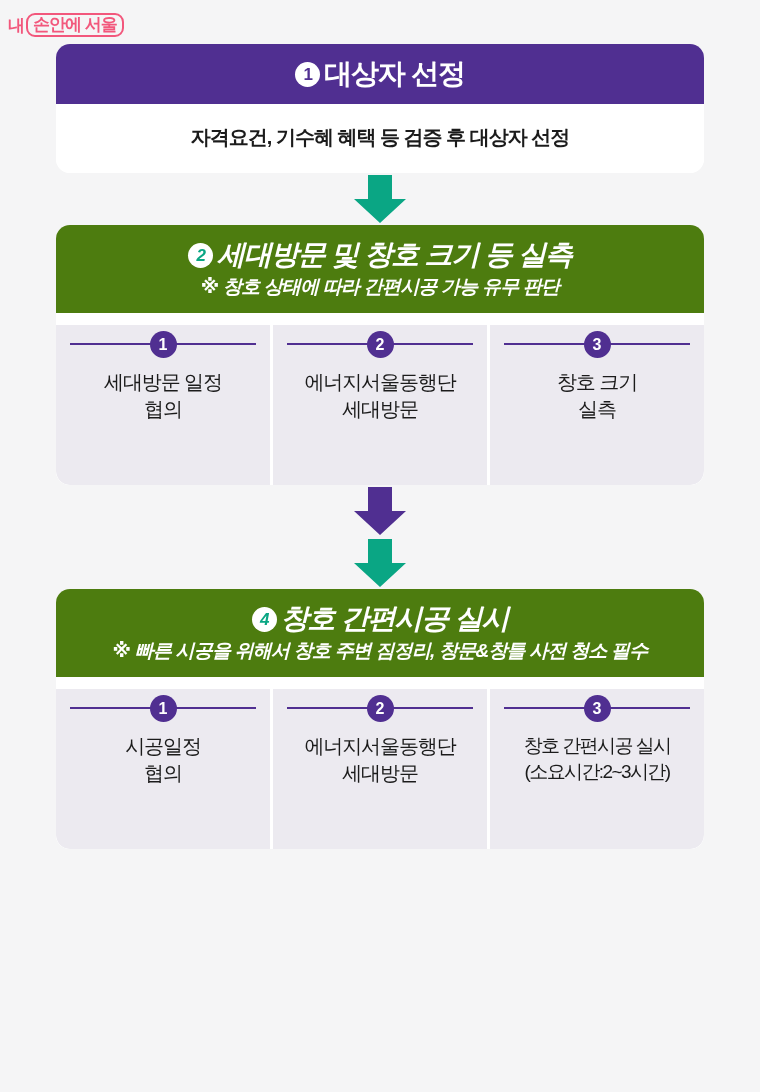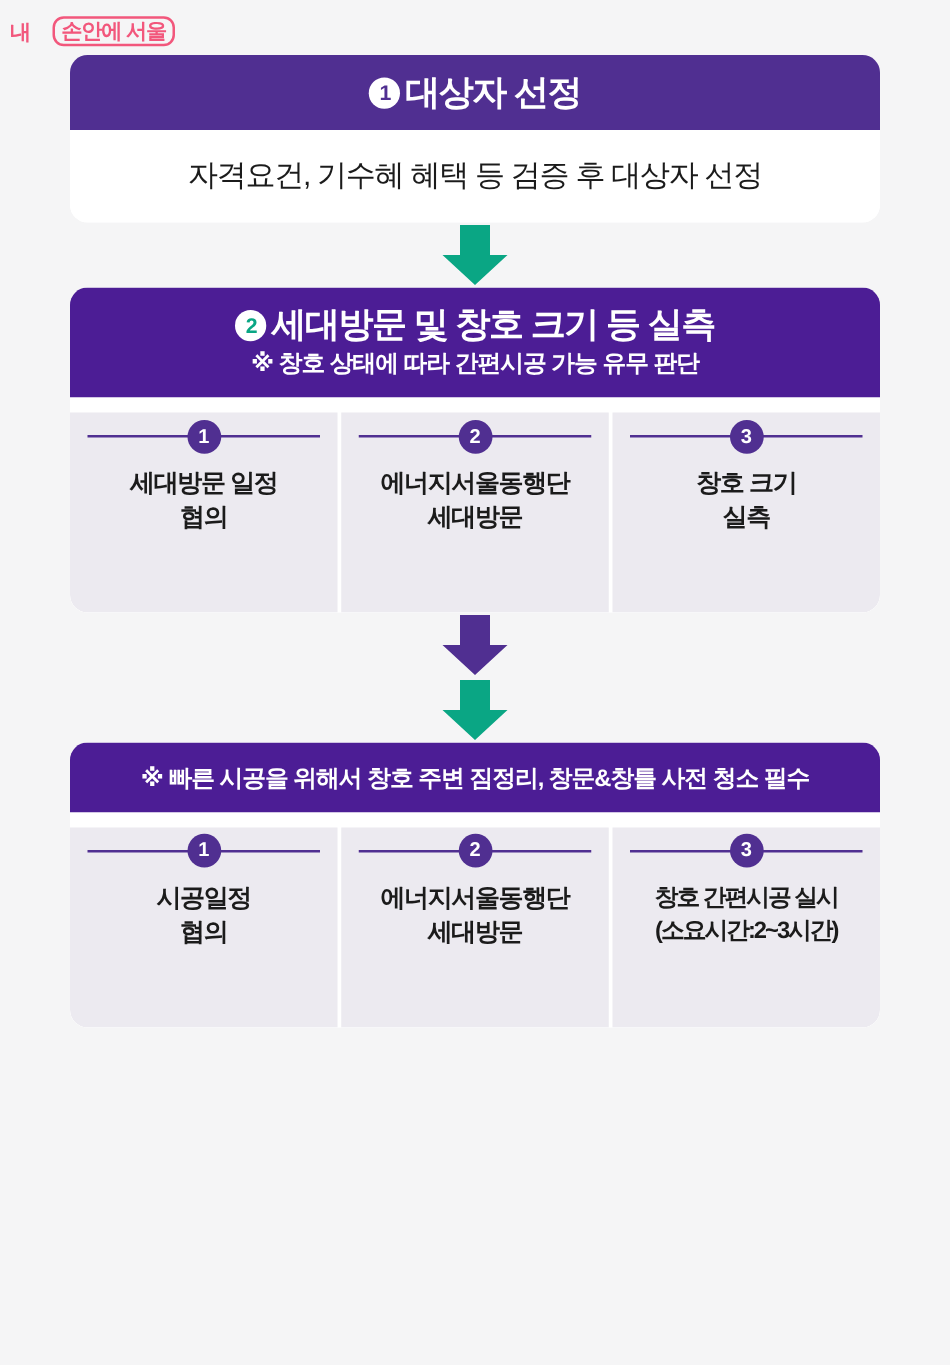--- a/index.html
+++ b/index.html
@@ -30,21 +30,20 @@
     color: #f2577c;
     letter-spacing: -1px;
     line-height: 1;
     white-space: nowrap;
   }
   .logo-part1 { margin-right: 2px; }
   .logo-part2 {
     border: 2px solid #f2577c;
     border-radius: 9px;
     padding: 1px 5px 2px 5px;
-    margin-left: 16px;
   }
 
   
   .flow {
     position: absolute;
     left: 56px;
     top: 44px;
     width: 648px;
   }
 
@@ -54,21 +53,21 @@
     overflow: hidden;
     background: #ffffff;
   }
 
   .step-head {
     text-align: center;
     color: #ffffff;
     padding: 14px 10px 14px 10px;
   }
   .step-head.purple { background: #502f91; }
-  .step-head.green  { background: #4c1d95; }
+  .step-head.green  { background: #4d7c0f; font-style: italic; }
 
   .step-title {
     font-size: 28px;
     font-weight: bold;
     letter-spacing: -1.2px;
     line-height: 1.15;
     white-space: nowrap;
   }
   .circle-num {
     display: inline-block;
@@ -93,22 +92,22 @@
     letter-spacing: -0.8px;
     margin-top: 5px;
     line-height: 1.2;
     white-space: nowrap;
   }
 
   .step-body {
     background: #ffffff;
     text-align: center;
     padding: 20px 10px 22px 10px;
-    font-size: 24px;
-    font-weight: normal;
+    font-size: 20px;
+    font-weight: bold;
     color: #1b1b1b;
     letter-spacing: -1px;
     white-space: nowrap;
   }
 
   
   .substeps {
     display: flex;
     background: #ffffff;
     gap: 3px;
@@ -153,21 +152,21 @@
     background: #502f91;
     color: #ffffff;
     font-size: 16px;
     font-weight: bold;
     line-height: 27px;
     text-align: center;
     z-index: 2;
   }
   .sub-text {
     font-size: 20px;
-    font-weight: bold;
+    font-weight: normal;
     color: #1b1b1b;
     letter-spacing: -1.1px;
     line-height: 1.35;
     padding: 6px 2px 0 2px;
     white-space: pre-line;
   }
   .sub-text.tight { letter-spacing: -1.6px; font-size: 19px; }
 
   
   .arrow-wrap {
@@ -256,20 +255,23 @@
   <div class="arrow-wrap">
     <span class="arrow green">
       <svg viewBox="0 0 64 52" width="64" height="52" aria-hidden="true">
         <polygon points="20,2 44,2 44,26 58,26 32,50 6,26 20,26"></polygon>
       </svg>
     </span>
   </div>
 
   <div class="step">
     <div class="step-head green">
+      <div class="step-title">
+        <span class="circle-num">4</span><span>창호 간편시공 실시</span>
+      </div>
       <div class="step-note">※ 빠른 시공을 위해서 창호 주변 짐정리, 창문&amp;창틀 사전 청소 필수</div>
     </div>
     <div class="substeps">
       <div class="substep">
         <div class="sub-marker">
           <span class="sub-line"></span>
           <span class="sub-circle">1</span>
         </div>
         <div class="sub-text">시공일정
 협의</div>

